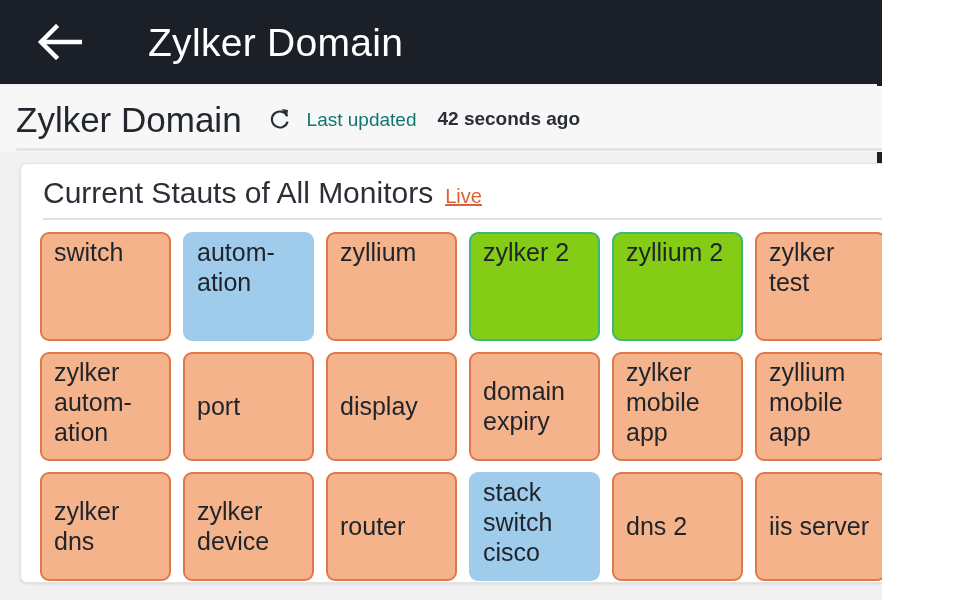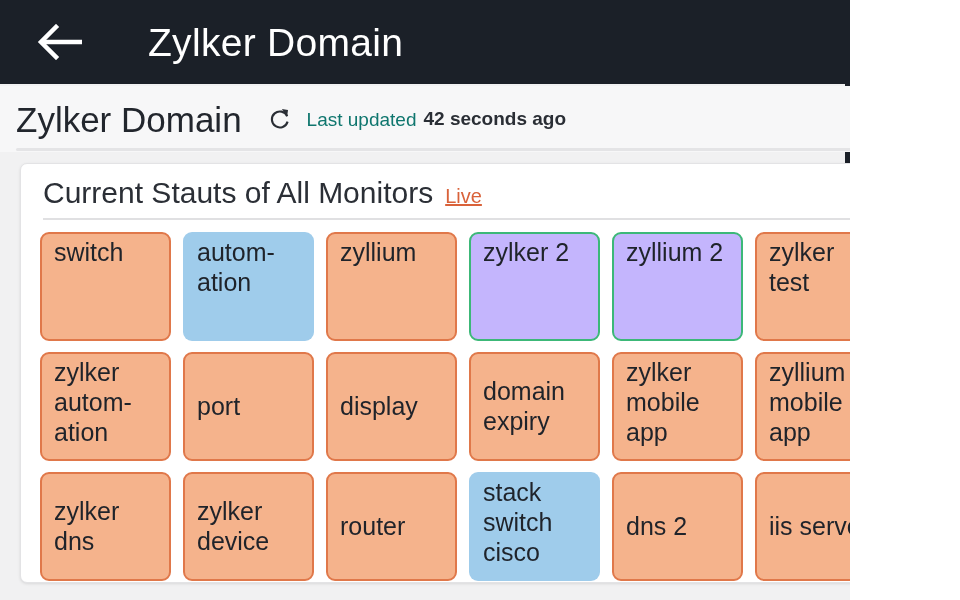--- a/index.html
+++ b/index.html
@@ -14,20 +14,21 @@
     background: #ffffff;
     font-family: "Liberation Sans", sans-serif;
     -webkit-font-smoothing: antialiased;
   }
   #app {
     position: relative;
     width: 850px;
     height: 600px;
     background: #f1f1f2;
     overflow: hidden;
+    padding-left: 32px;
   }
 
   
   .appbar {
     position: absolute;
     left: 0; top: 0;
     width: 960px;
     height: 84px;
     background: #1b2028;
     display: flex;
@@ -185,21 +186,21 @@
     justify-content: flex-start;
   }
   .tile.center { justify-content: center; }
   .tile-text { display: block; }
 
   .tile.status-down {
     background: #f5b38c;
     border: 2px solid #e0784a;
   }
   .tile.status-up {
-    background: #c4b5fd;
+    background: #84cc16;
     border: 2px solid #3cb878;
   }
   .tile.status-suspended {
     background: #9fcceb;
     border: none;
     padding: 6px 13px 6px 14px;
   }
 </style>
 </head>
 <body>
@@ -225,21 +226,21 @@
     <div class="sub-title">Zylker Domain</div>
     <div class="refresh-wrap">
       <span>
         <svg width="22" height="24" viewBox="0 0 22 24" aria-hidden="true">
           <path d="M18.2 9.2 A8 8 0 1 0 18.6 14.6" fill="none" stroke="#2a2e35" stroke-width="2.1" stroke-linecap="butt"></path>
           <path d="M12.9 2.1 L19.0 3.0 L18.1 9.4 Z" fill="#2a2e35"></path>
         </svg>
       </span>
     </div>
     <div class="updated-text">Last updated</div>
-    <div class="updated-strong" style="margin-left:7px;">42 seconds ago</div>
+    <div class="updated-strong" style="margin-left:21px;">42 seconds ago</div>
   </div>
   <div class="sub-divider"></div>
 
   <div class="card">
     <div class="card-head">
       <div class="card-title">Current Stauts of All Monitors</div>
       <div class="card-live">Live</div>
     </div>
     <div class="card-rule"></div>
     <div class="grid" id="monitor-grid">

